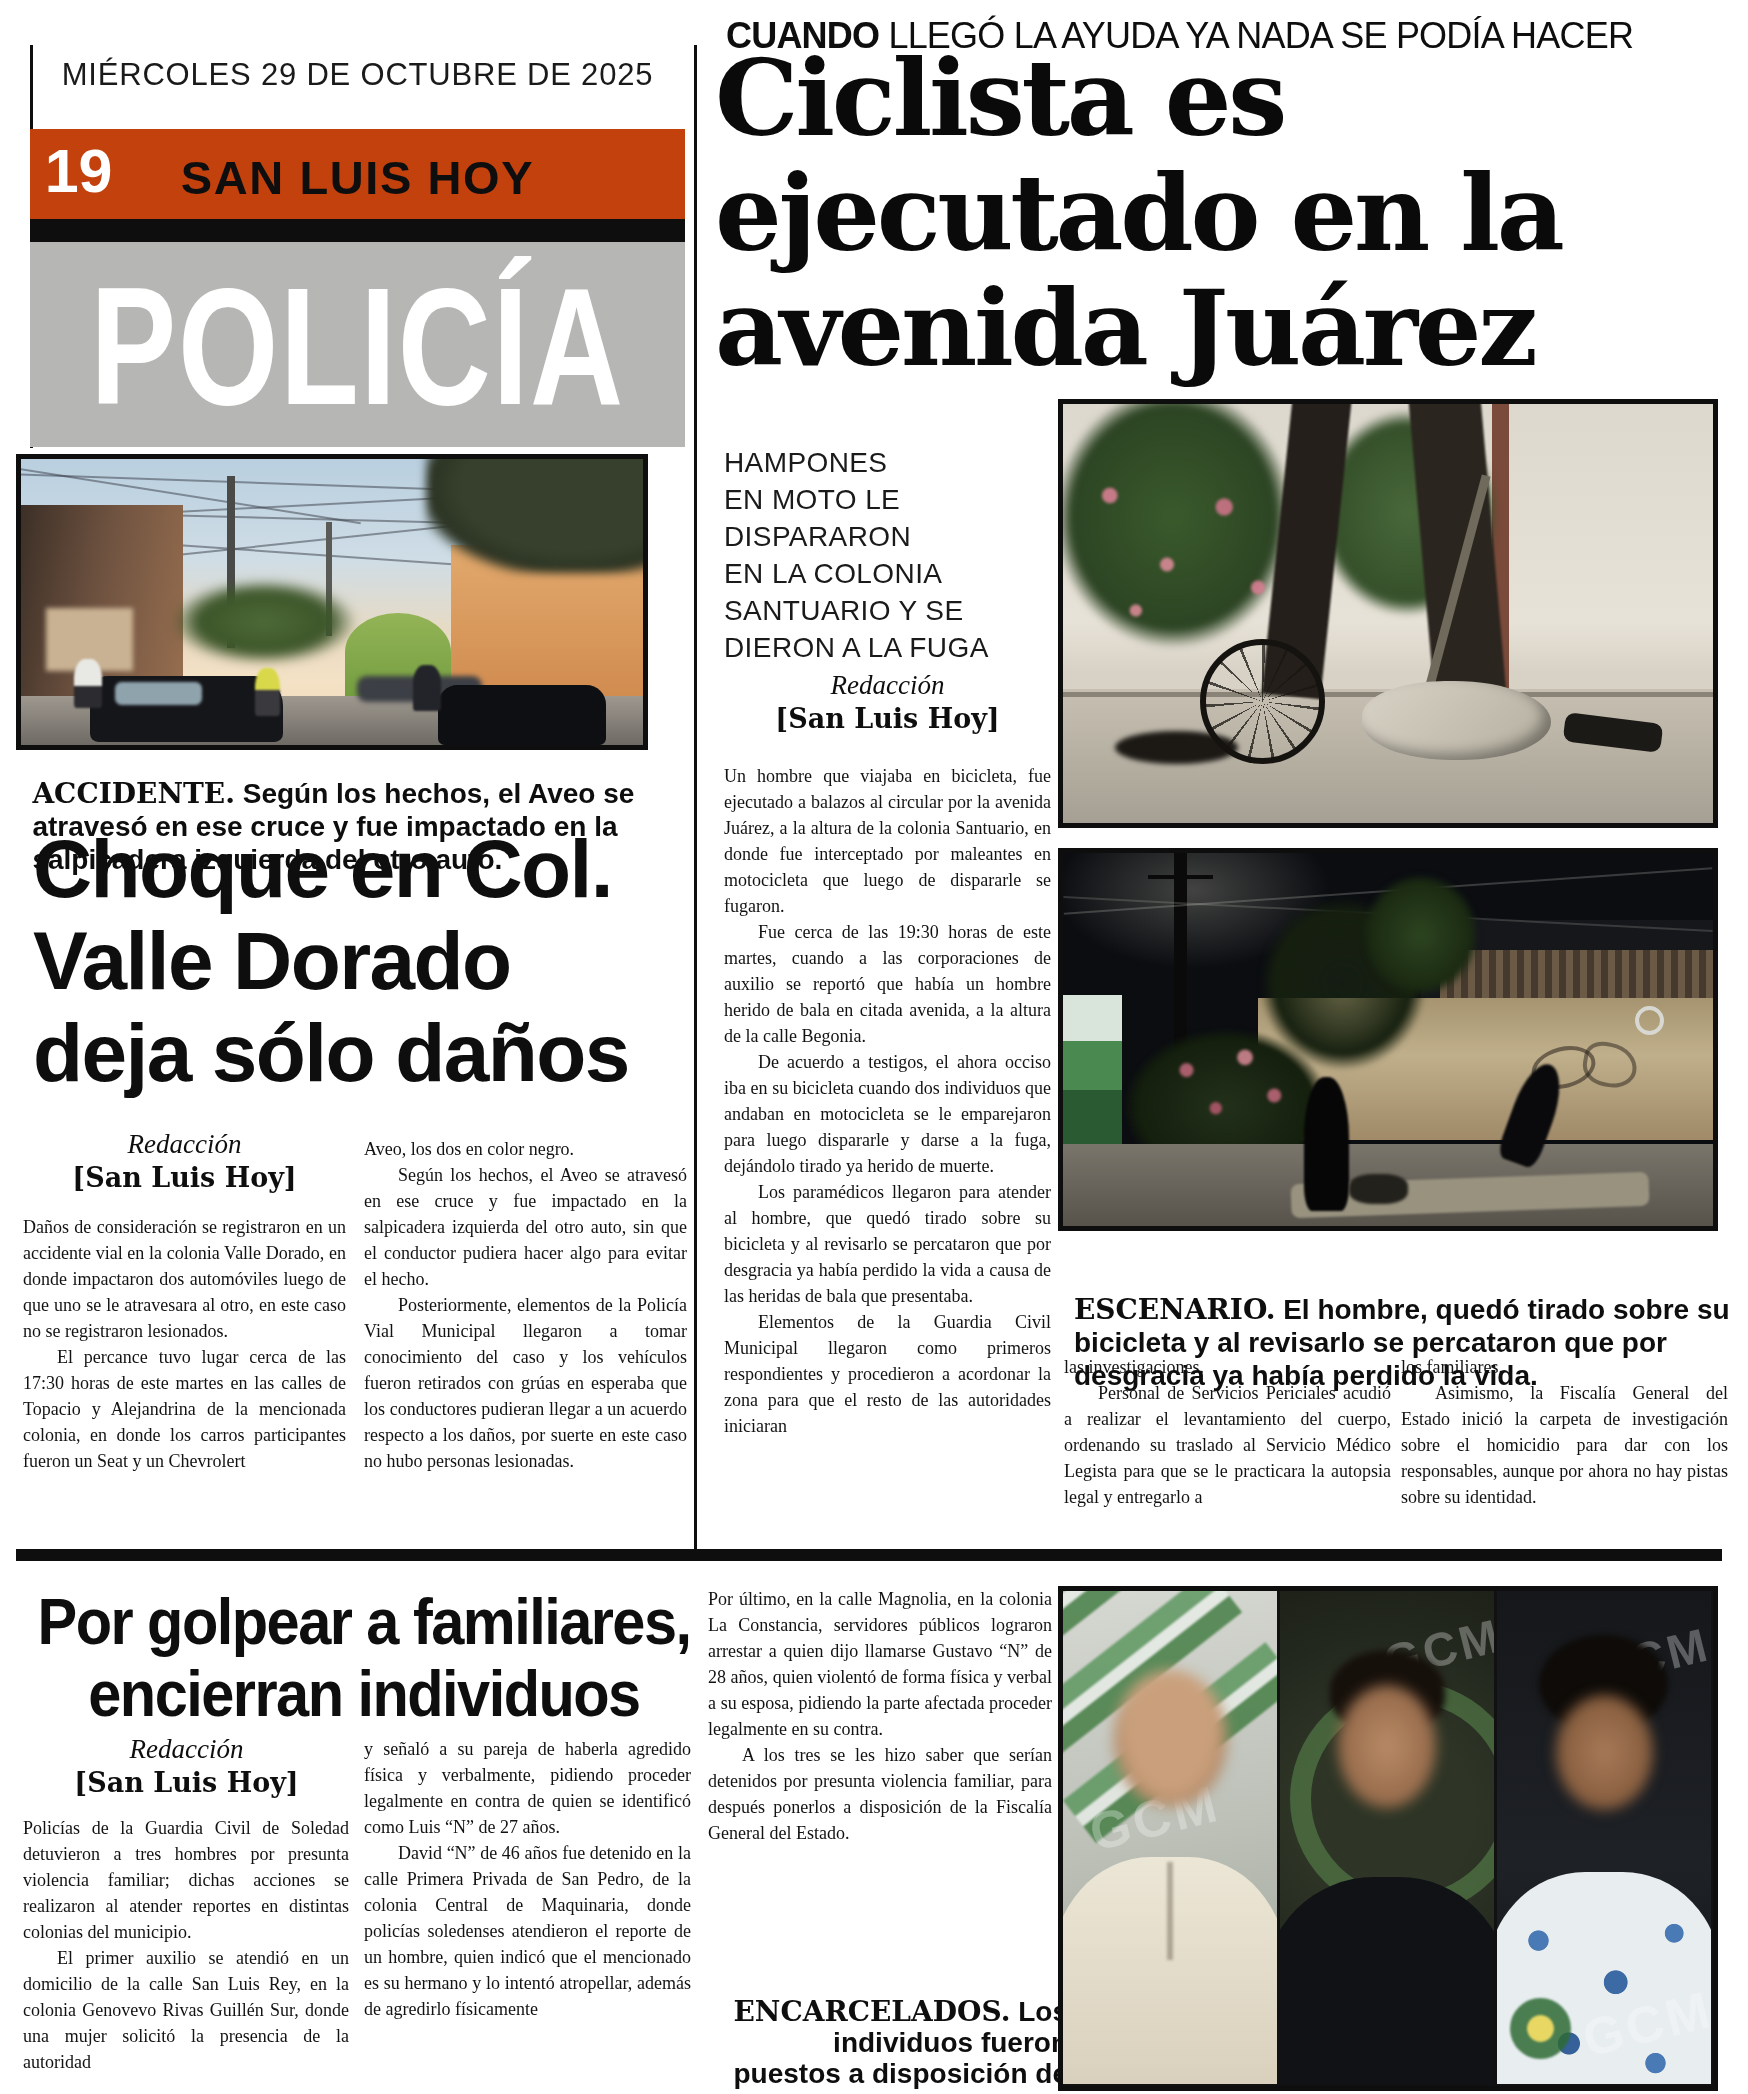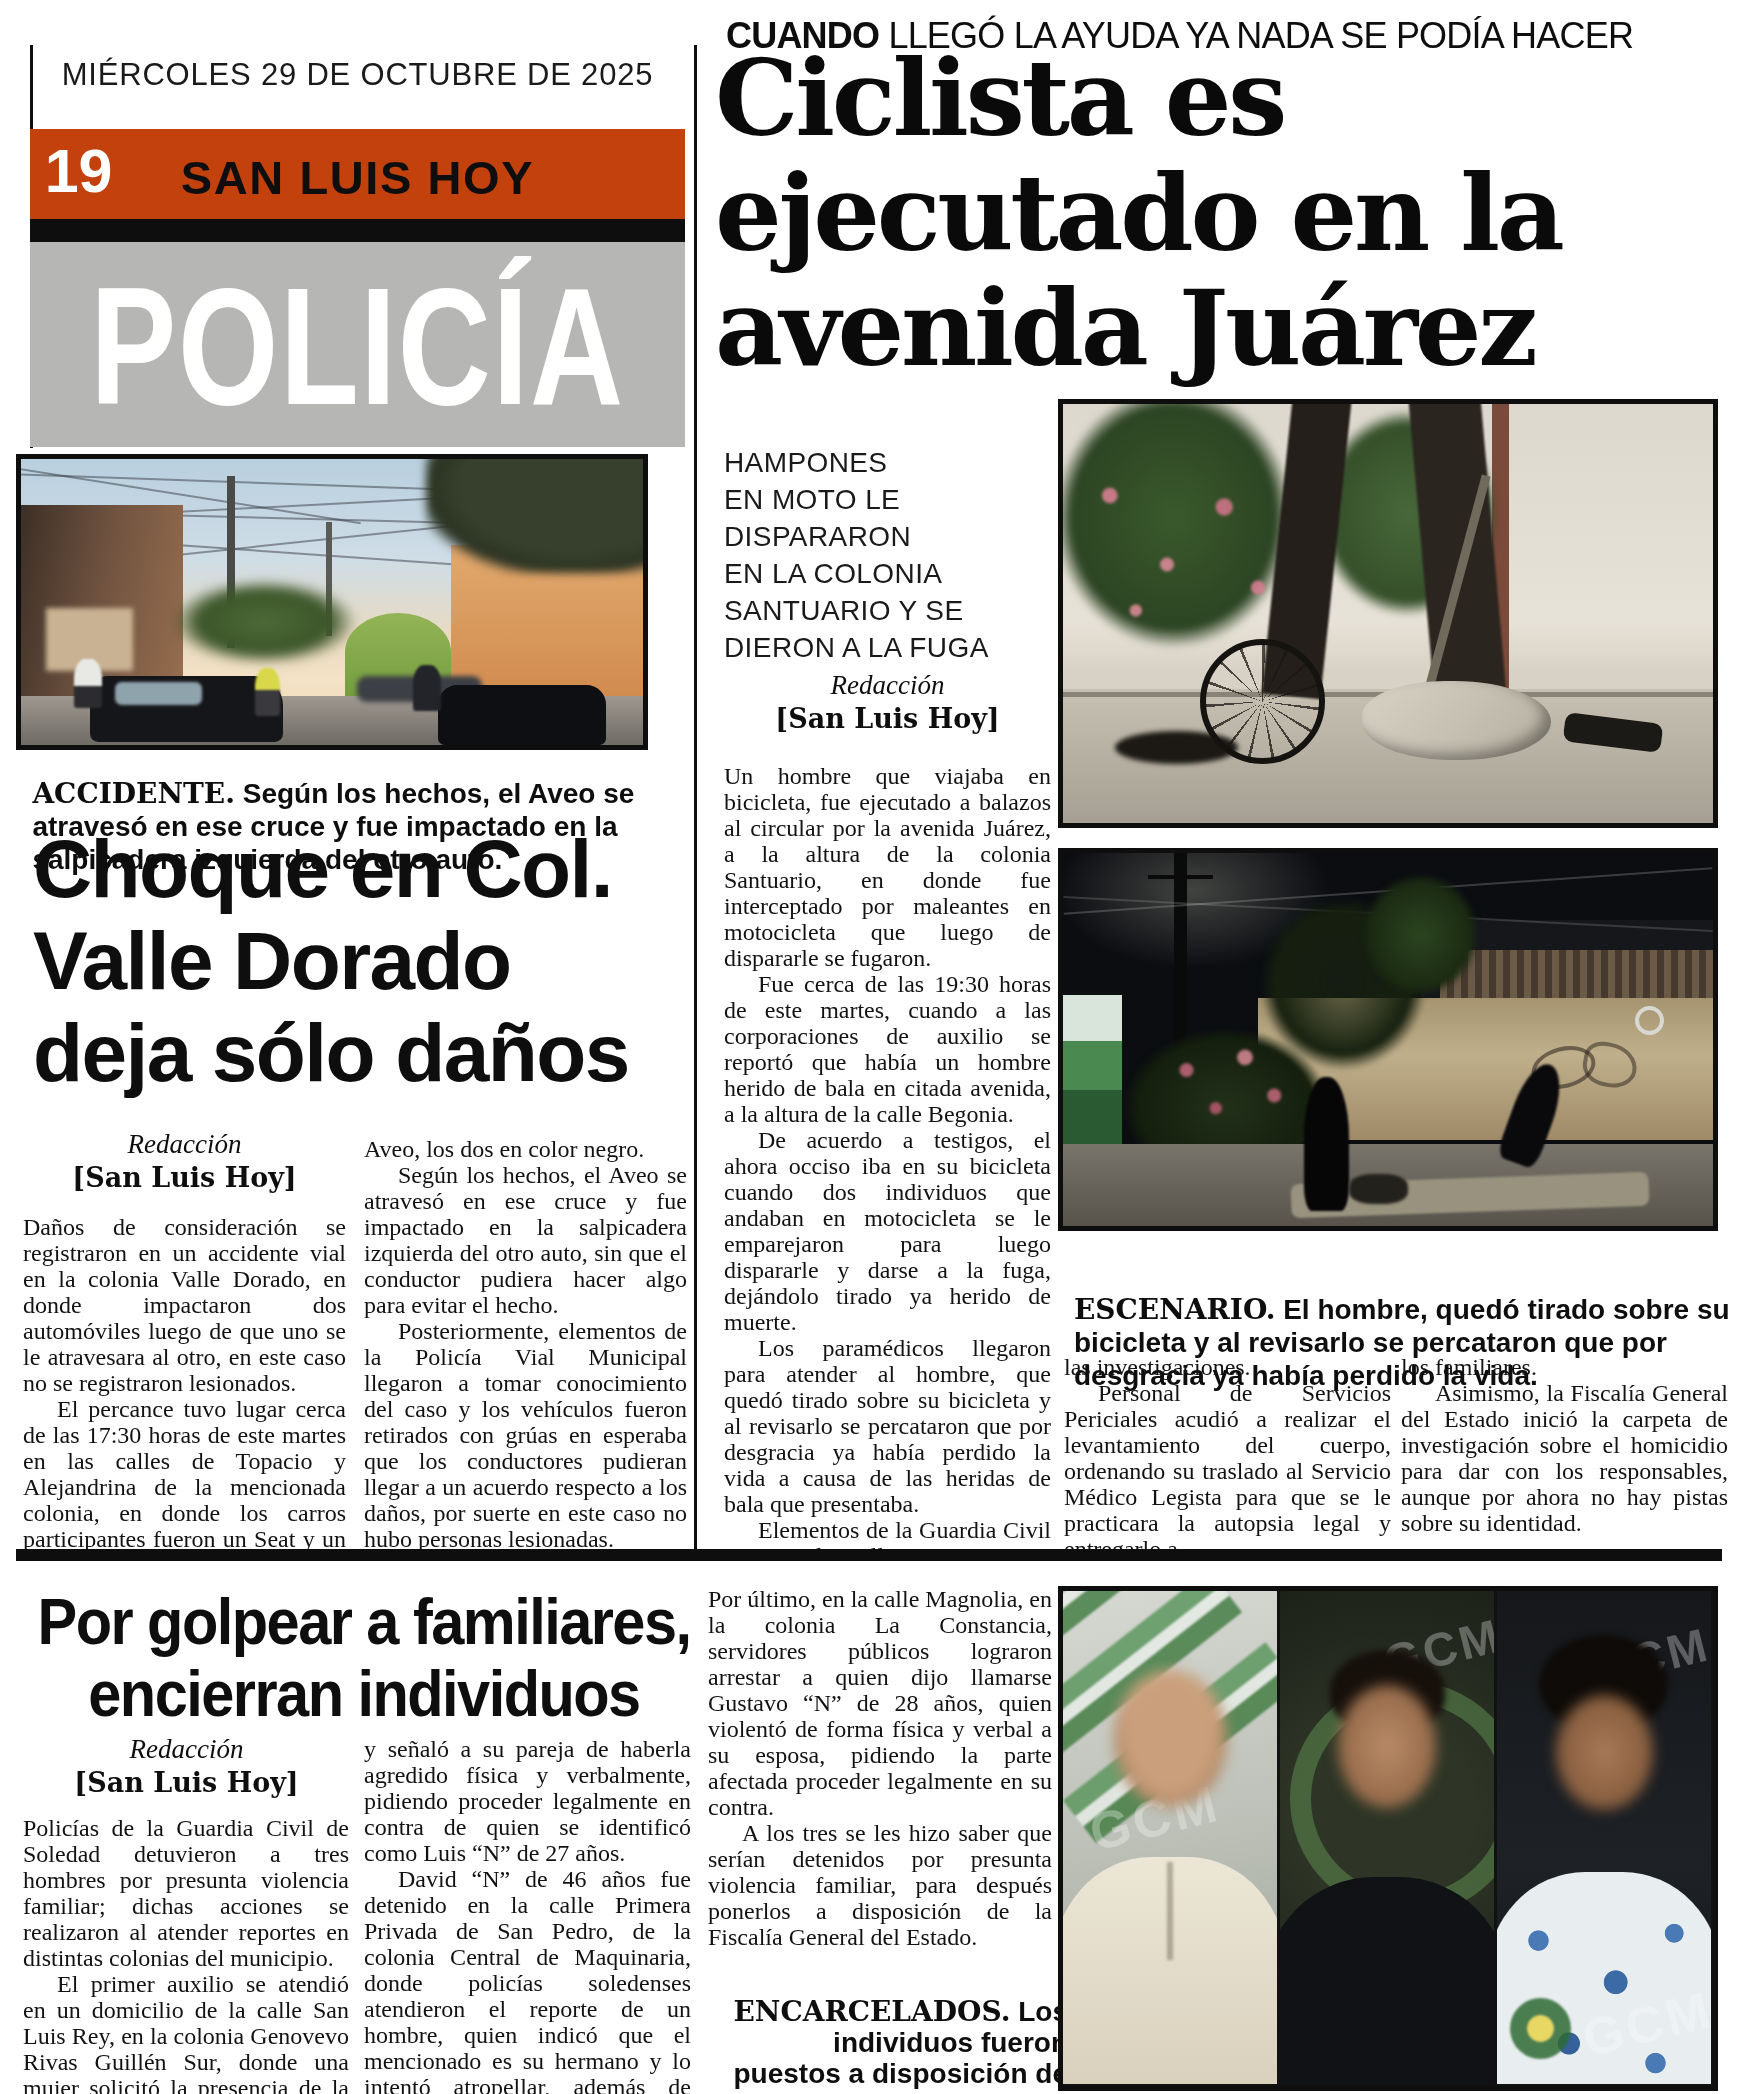--- a/index.html
+++ b/index.html
@@ -24,21 +24,21 @@
          color:#ffffff;letter-spacing:1.6px;transform:scale(1,1.3);}
 
   
   .photo{position:absolute;border:5.7px solid #0e0e0e;overflow:hidden;box-sizing:border-box;background:#999;}
   .photo i{position:absolute;display:block;}
   .caption{margin:16px;font-family:"Liberation Sans",sans-serif;font-size:28px;line-height:33px;font-weight:700;}
   .cap-lead{font-family:"DejaVu Serif",serif;font-weight:700;}
   .byline{text-align:center;}
   .byline-name{font-style:italic;font-size:27px;line-height:33px;}
   .byline-org{font-family:"DejaVu Serif",serif;font-weight:700;font-size:27px;line-height:33px;}
-  .col{font-size:24px;line-height:26px;text-align:justify;color:#121212;}
+  .col{font-size:18px;line-height:26px;text-align:justify;color:#121212;}
   .col p{margin:0;}
   .col p + p{text-indent:34px;}
   .vrule{left:694px;top:45px;width:3.3px;height:1512px;background:#0e0e0e;}
   .hrule{left:16.4px;top:1549px;width:1706px;height:12.3px;background:#0e0e0e;}
 
   
   .photo-accident{left:16.4px;top:454px;width:632px;height:296px;}
   .caption-accident{left:16.4px;top:761px;width:632px;}
   .crash-headline{left:33px;top:823px;width:659px;margin:0;font-family:"Liberation Sans",sans-serif;
         font-size:82px;line-height:92px;font-weight:700;letter-spacing:-1.6px;color:#0e0e0e;}

